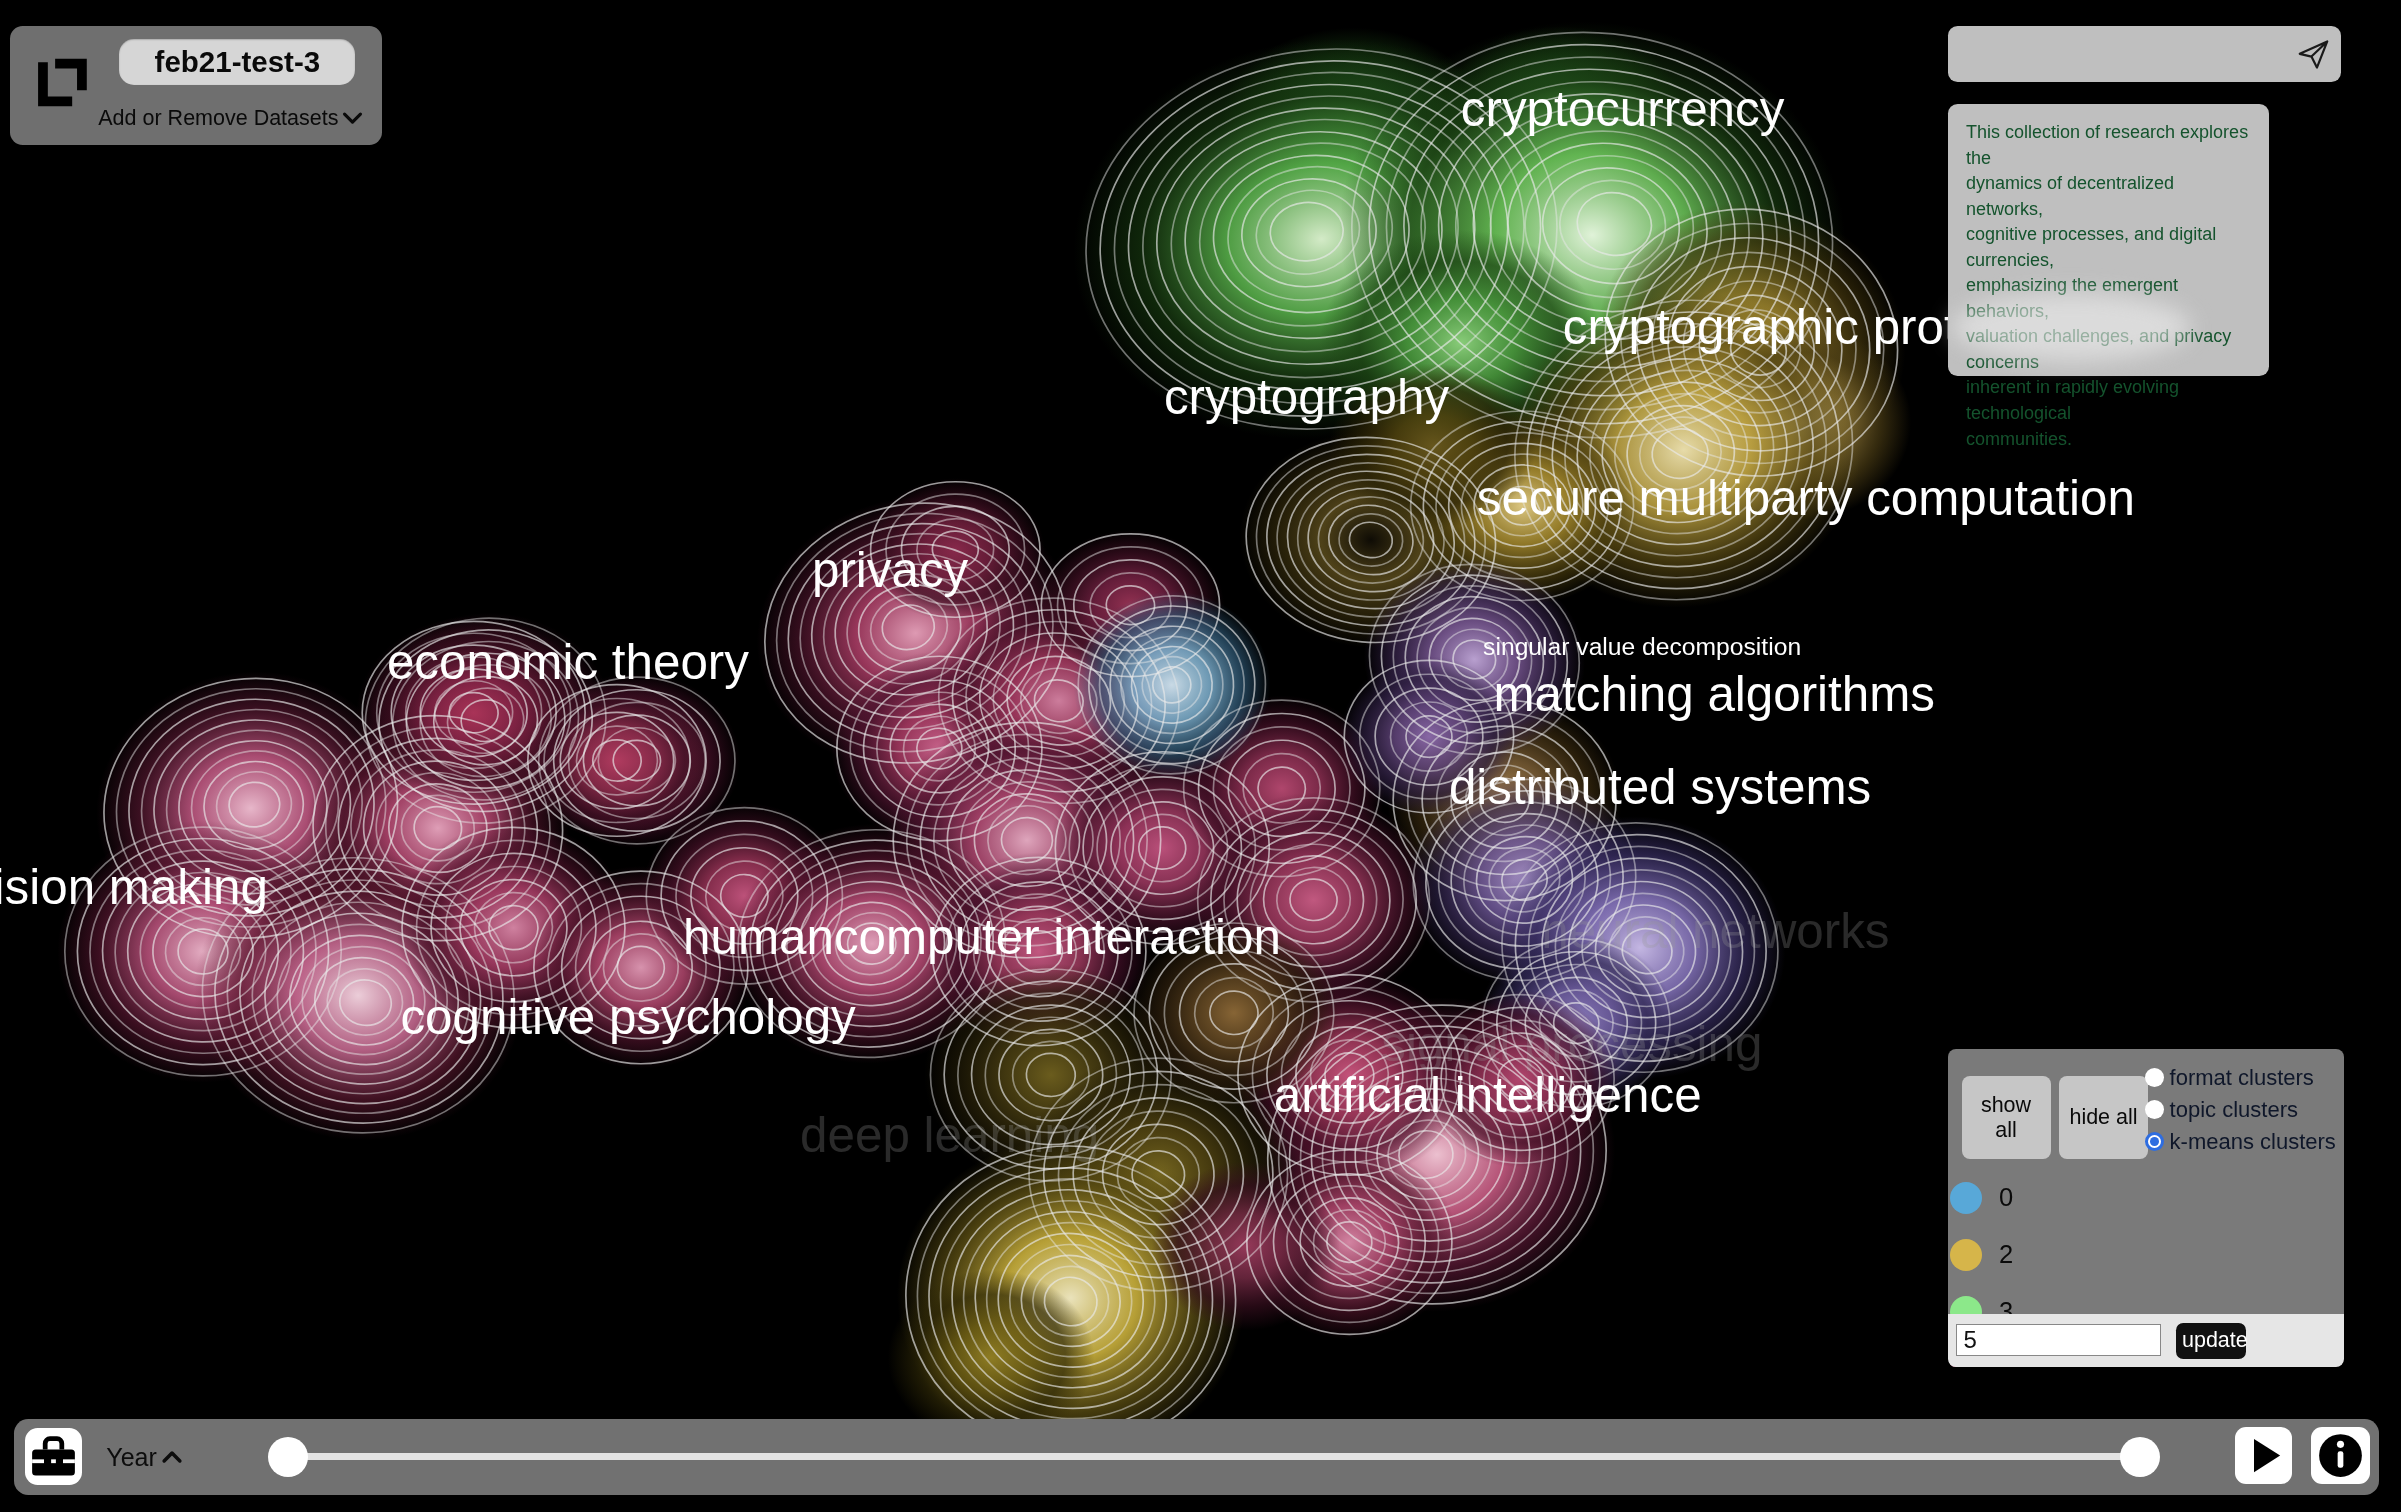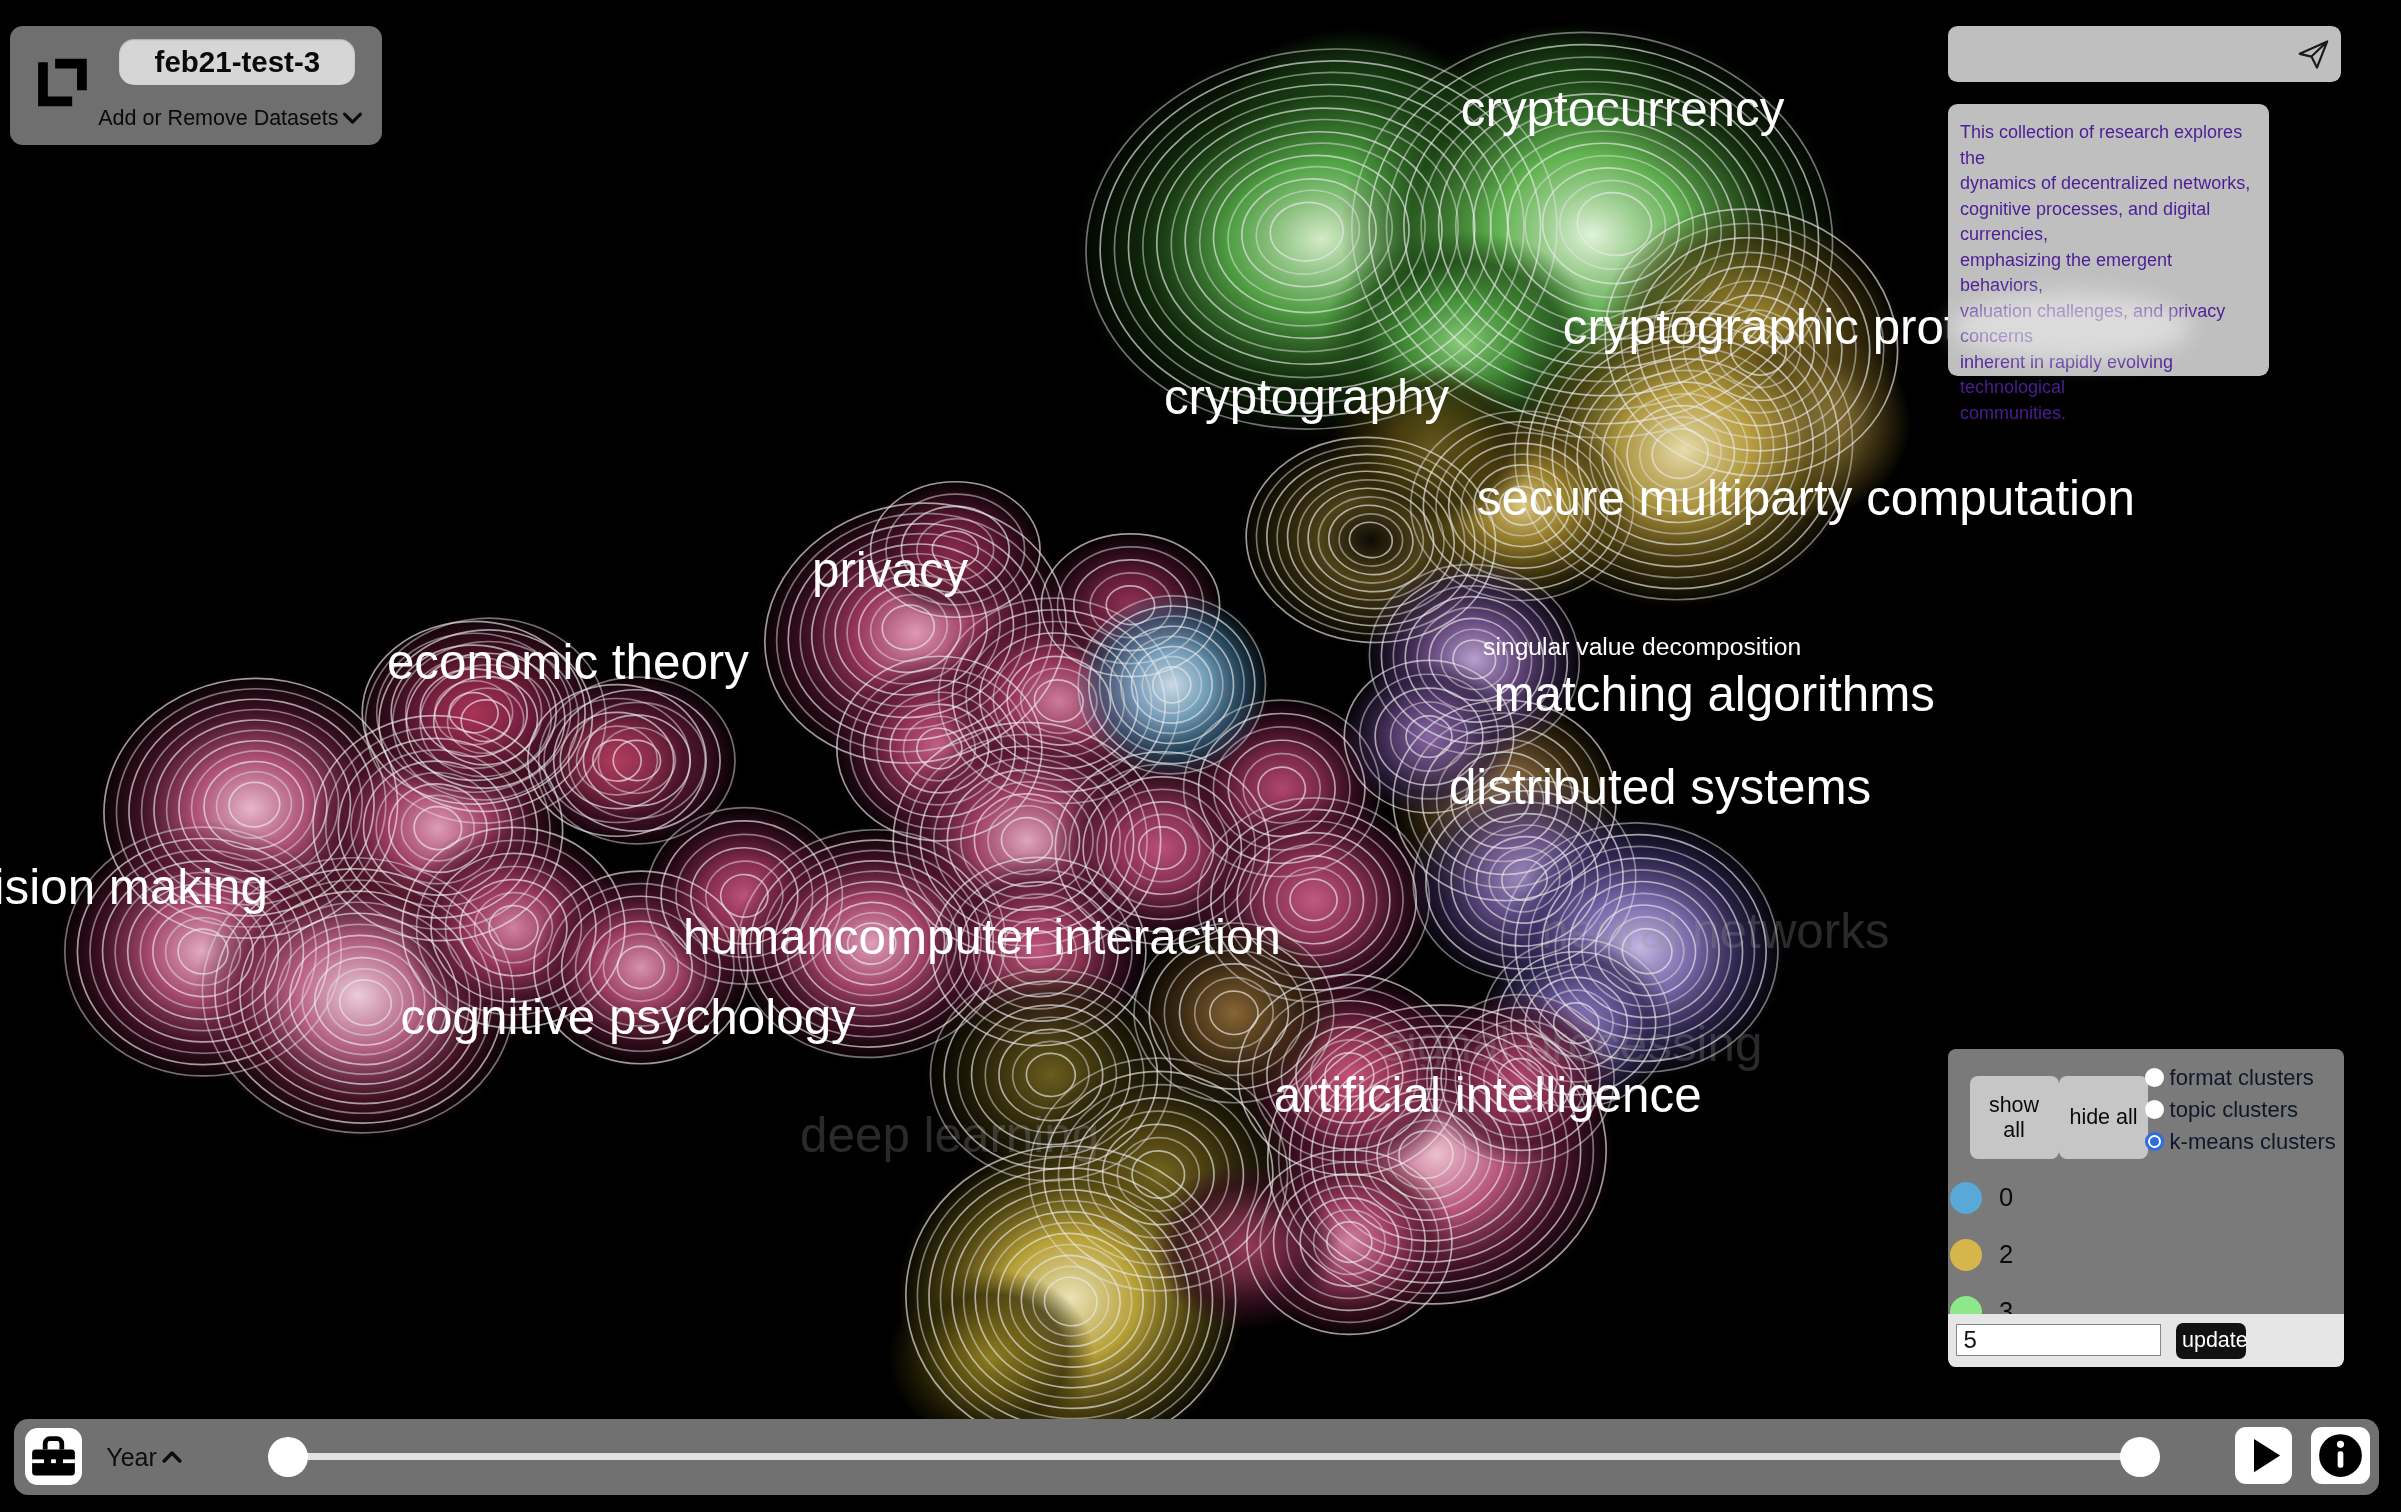--- a/index.html
+++ b/index.html
@@ -15,29 +15,29 @@
   .datasets-toggle{position:absolute;left:77px;top:76px;width:287px;height:32px;display:flex;align-items:center;justify-content:center;gap:4px;
     font-size:21.5px;color:#0a0a0a;cursor:pointer;}
 
   
   .search-panel{position:absolute;left:1948px;top:26px;width:393px;height:56px;background:#bfbfbf;border-radius:9.6px;}
   .search-input{position:absolute;left:0;top:0;width:334px;height:56px;background:transparent;border:none;outline:none;
     font-family:"Liberation Sans","DejaVu Sans",sans-serif;font-style:italic;font-size:23px;color:#1a1a1a;padding:0 0 0 19px;}
   .search-input::placeholder{color:#1a1a1a;opacity:1;}
   .send-btn{position:absolute;right:11px;top:12px;width:33px;height:33px;background:transparent;border:none;cursor:pointer;padding:0;}
   .summary-panel{position:absolute;left:1948px;top:104px;width:321px;height:272px;background:#bfbfbf;border-radius:9.6px;box-sizing:border-box;
-    padding:16px 12px;font-size:18px;line-height:1.42;color:#4c1d95;white-space:pre-line;}
+    padding:16px 18px;font-size:18px;line-height:1.42;color:#14532d;white-space:pre-line;}
   .blur-smudge{position:absolute;left:1952px;top:293px;width:239px;height:68px;border-radius:50%;
     background:rgba(238,238,238,.6);filter:blur(11px);}
 
   
   .cluster-panel{position:absolute;left:1948px;top:1049px;width:396px;height:318px;background:#7a7a7a;border-radius:8px;overflow:hidden;}
   .panel-btn{position:absolute;width:89px;height:83px;background:#c6c6c6;border:none;border-radius:8px;
     font-family:inherit;font-size:21.5px;color:#0a0a0a;cursor:pointer;}
-  .btn-show{left:13.5px;top:27px;margin-left:8px;}
+  .btn-show{left:13.5px;top:27px;}
   .btn-hide{left:111px;top:27px;}
   .radio-group{position:absolute;left:197px;top:12.7px;}
   .radio-row{display:flex;align-items:center;height:32px;gap:5.6px;cursor:pointer;}
   .radio{position:relative;width:19px;height:19px;border-radius:50%;background:#fff;box-sizing:border-box;flex:0 0 auto;}
   .radio.sel{border:3.2px solid #2e6de0;}
   .radio.sel::after{content:"";position:absolute;left:50%;top:50%;width:8.8px;height:8.8px;margin:-4.4px 0 0 -4.4px;border-radius:50%;background:#2e6de0;}
   .radio-label{font-size:22px;color:#0f172a;white-space:nowrap;}
   .legend{position:absolute;left:0;top:120px;width:100%;z-index:1;}
   .legend-row{display:flex;align-items:center;height:57px;padding-left:1.6px;gap:17.5px;cursor:pointer;}
   .legend-dot{width:32px;height:32px;border-radius:50%;flex:0 0 auto;}

